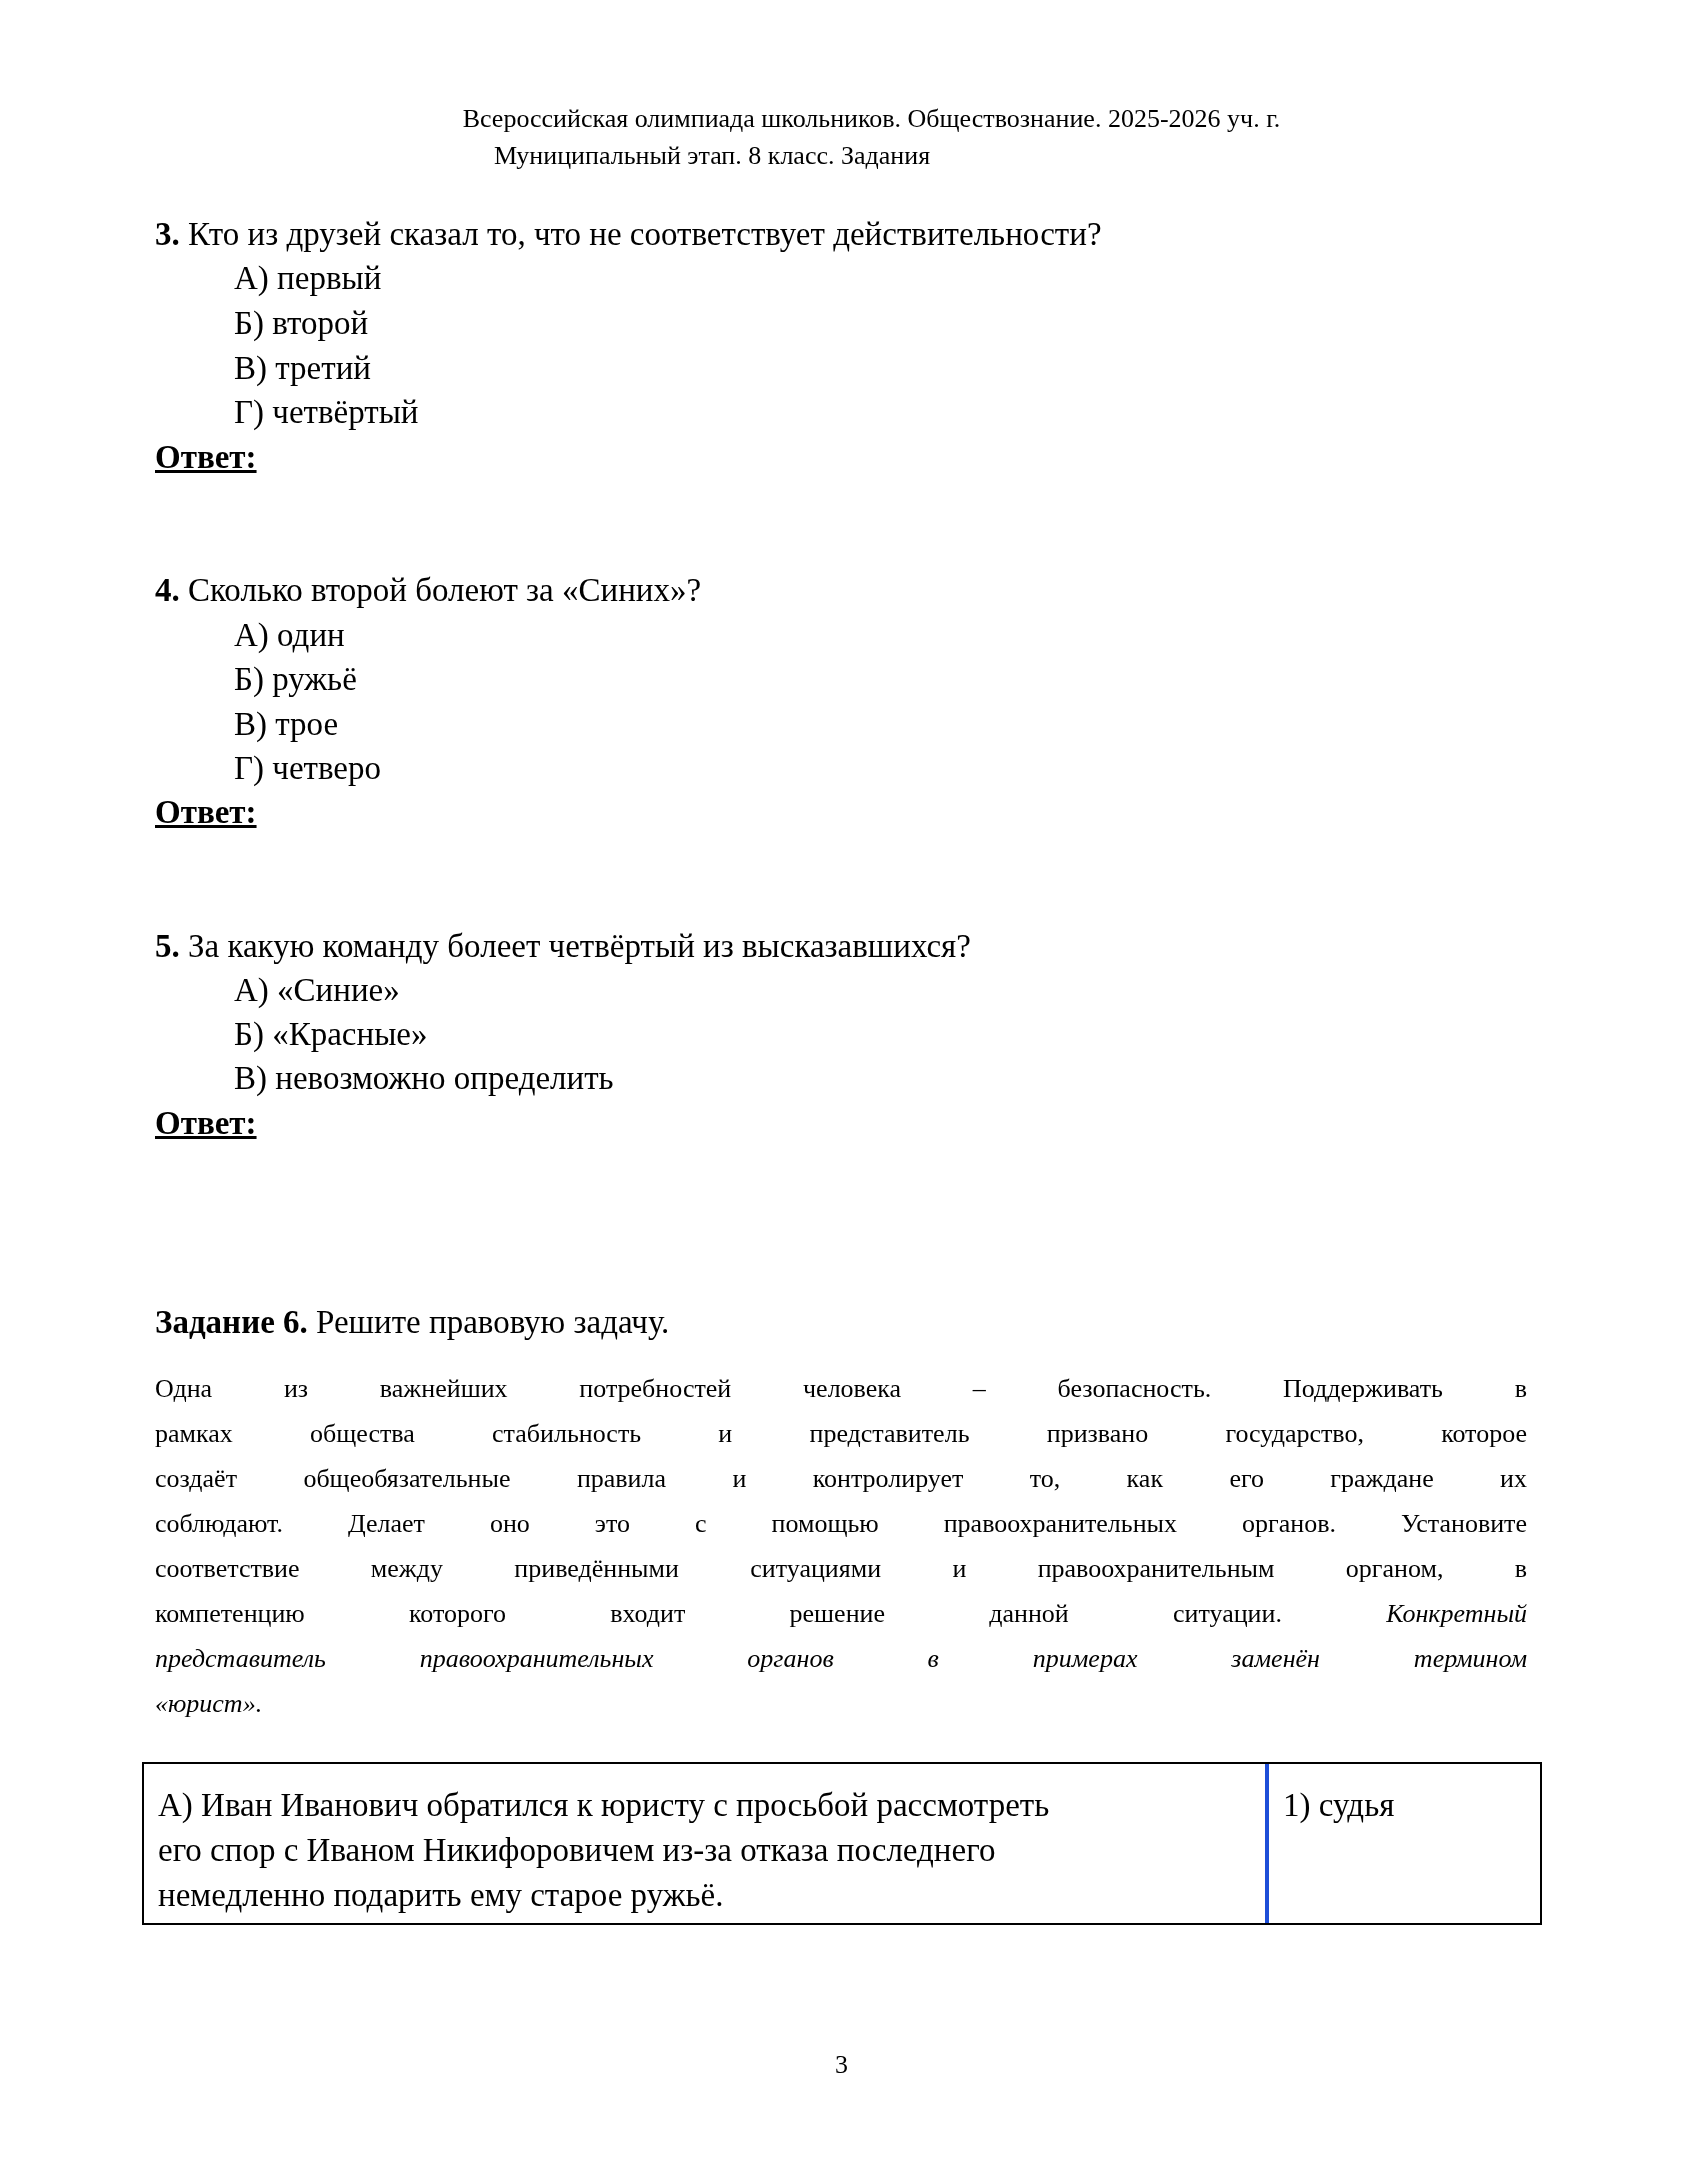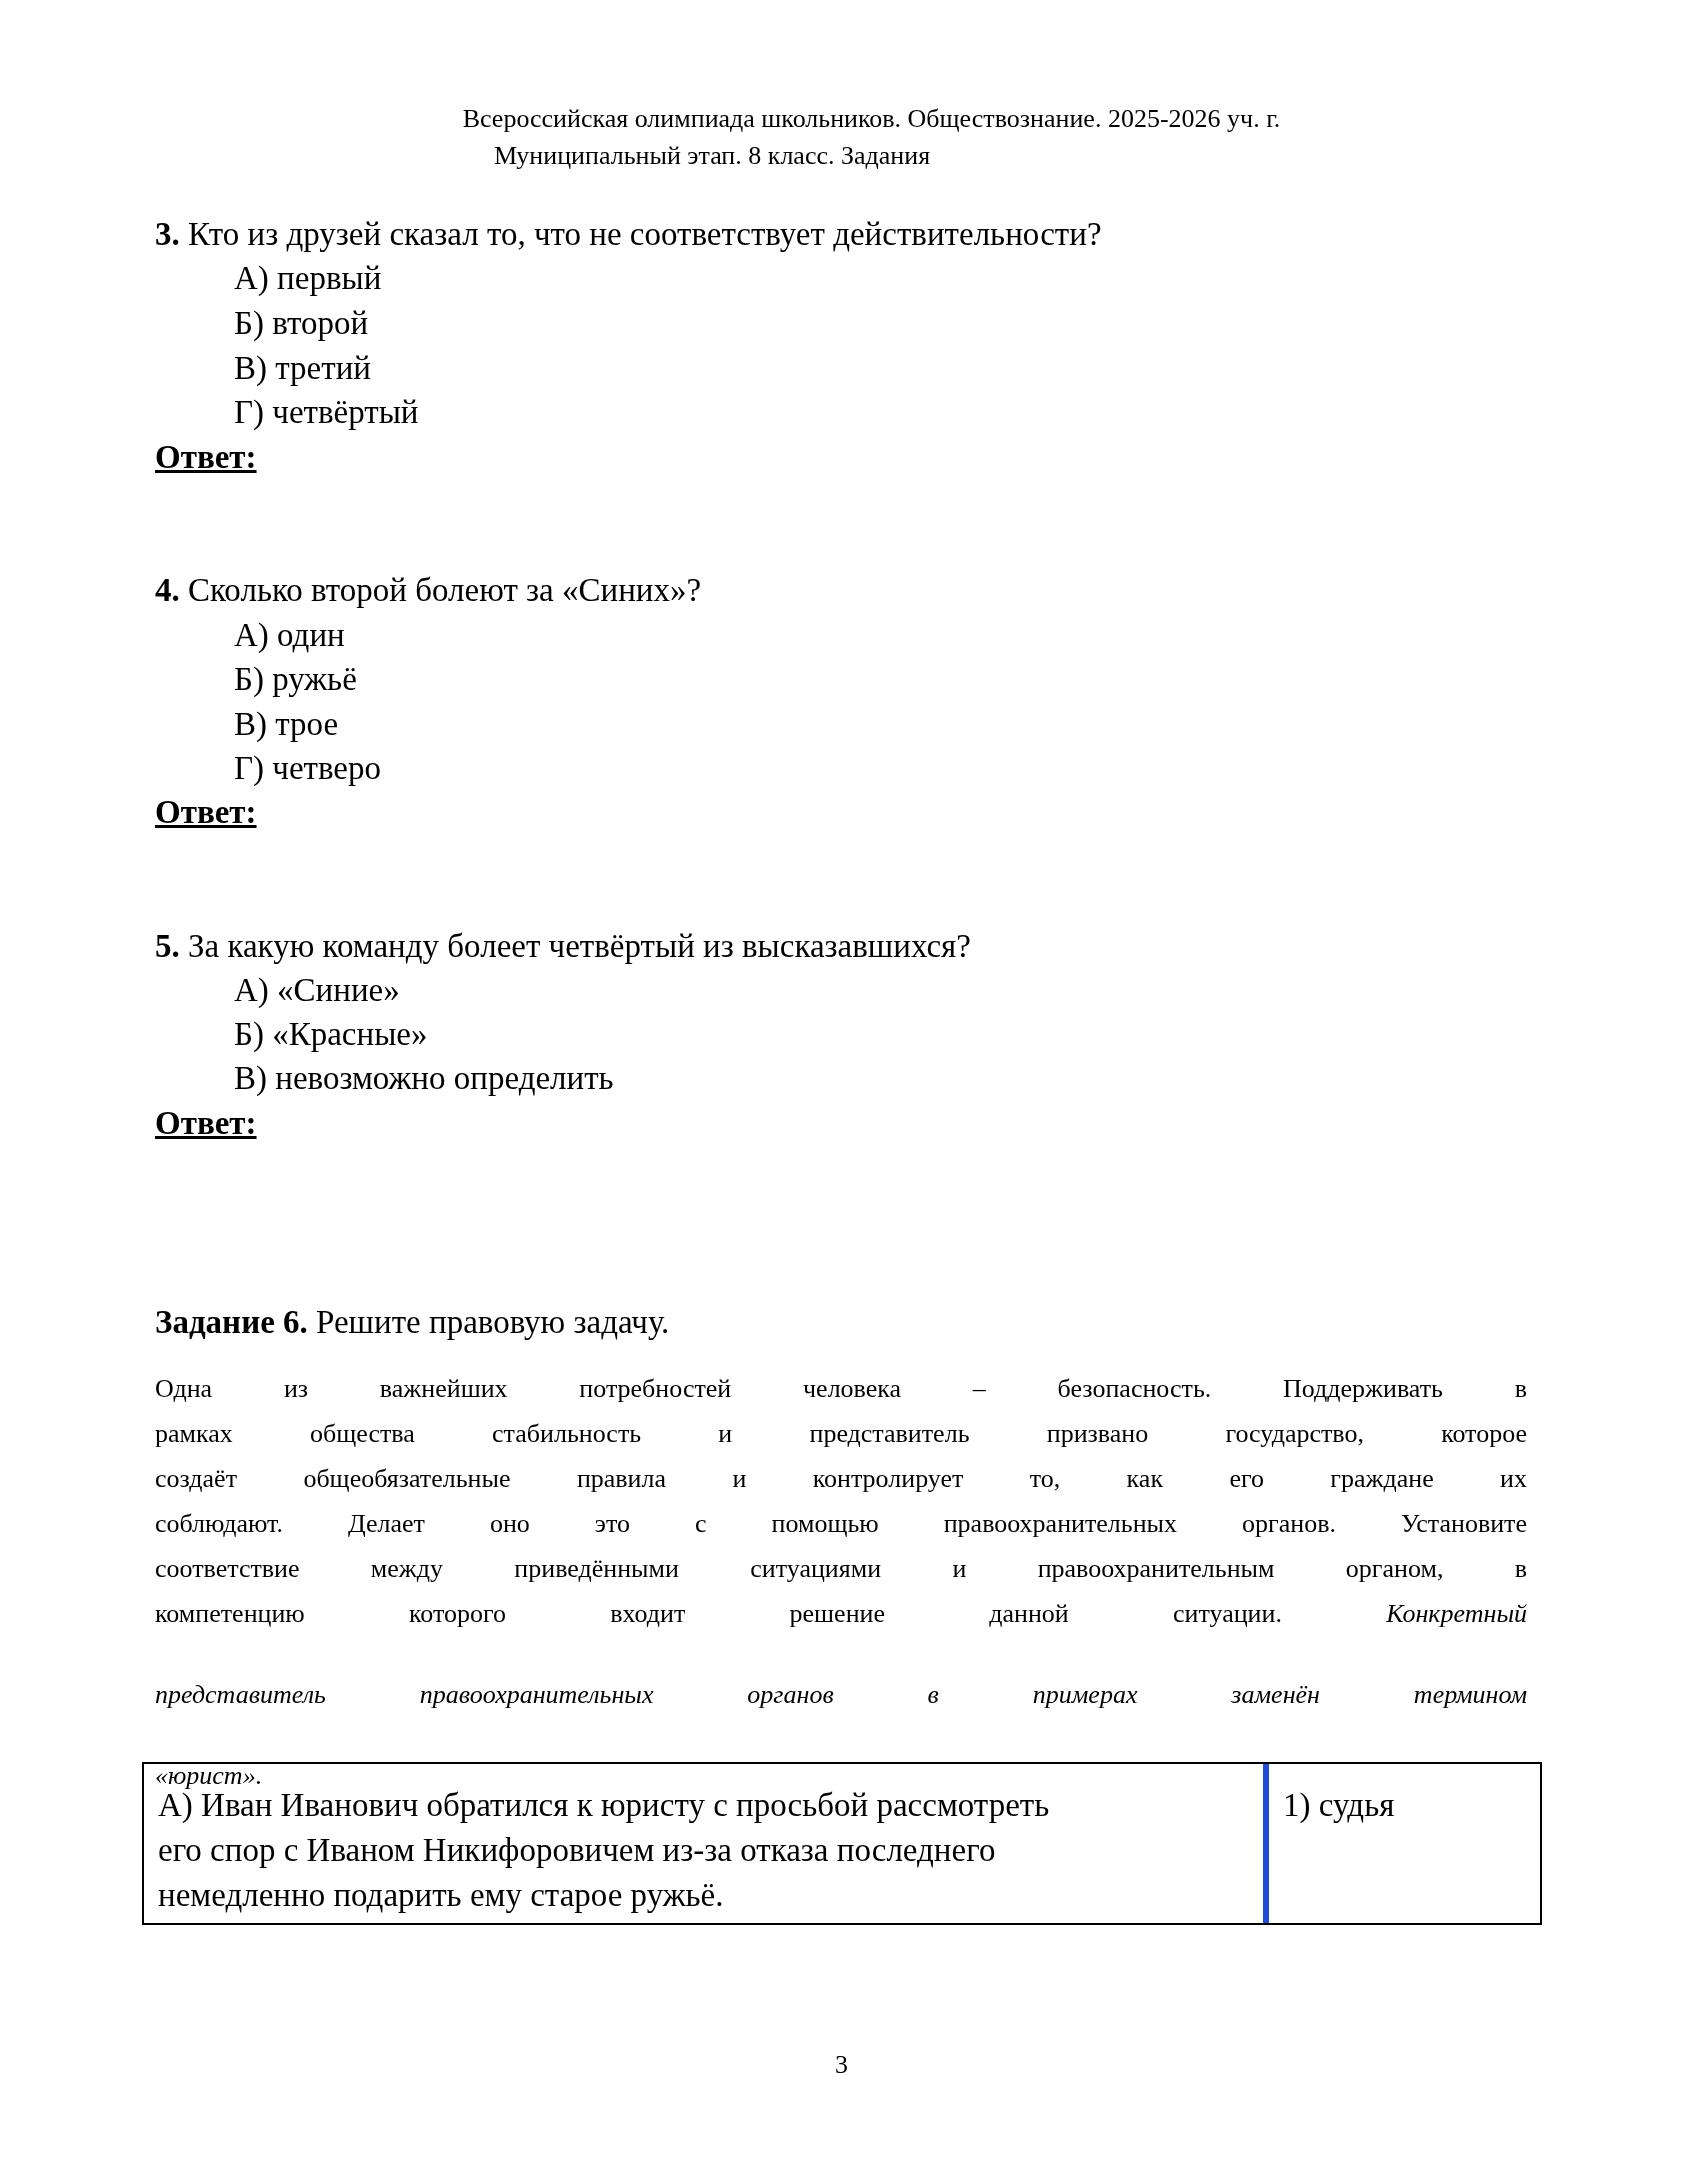--- a/index.html
+++ b/index.html
@@ -10,24 +10,24 @@
   .header .l1 { position: absolute; top: 101px; left: 0; width: 1683px; padding-left: 30px; }
   .header .l2 { position: absolute; top: 138px; left: 0; width: 1424px; }
   .line { position: absolute; font-size: 33px; line-height: 45px; white-space: nowrap; }
   .q { left: 155px; }
   .opt { left: 234px; }
   .ans { left: 155px; font-weight: bold; text-decoration: underline; }
   b { font-weight: bold; }
   .para { position: absolute; left: 155px; width: 1372px; font-size: 26px; }
   .para .pl { display: block; height: 45px; line-height: 45px; text-align: justify; text-align-last: justify; white-space: nowrap; overflow: visible; }
   .para .pl.last { text-align-last: left; }
-  .para .it { font-style: italic; margin-top: 36px; }
+  .para .it { font-style: italic; }
   .tbl { position: absolute; left: 142px; top: 1762px; width: 1400px; height: 163px;
          border: 2px solid #000; box-sizing: border-box; border-collapse: collapse; }
-  .tbl .c1 { position: absolute; left: 0; top: 0; width: 1125px; height: 159px; border-right: 6px solid #1d4ed8; box-sizing: border-box; padding: 19px 14px 0 14px; font-size: 33px; line-height: 45px; }
+  .tbl .c1 { position: absolute; left: 0; top: 0; width: 1125px; height: 159px; border-right: 4px solid #1d4ed8; box-sizing: border-box; padding: 19px 14px 0 14px; font-size: 33px; line-height: 45px; }
   .tbl .c2 { position: absolute; left: 1125px; top: 0; width: 271px; height: 159px; padding: 19px 14px 0 14px; box-sizing: border-box; font-size: 33px; line-height: 45px; }
   .tbl .c1 span { display: block; white-space: nowrap; }
   .pagenum { position: absolute; top: 2047px; left: 0; width: 1683px; text-align: center; font-size: 26px; line-height: 36px; }
 </style>
 </head>
 <body>
 
 <div class="page">
 
   <div class="header">

